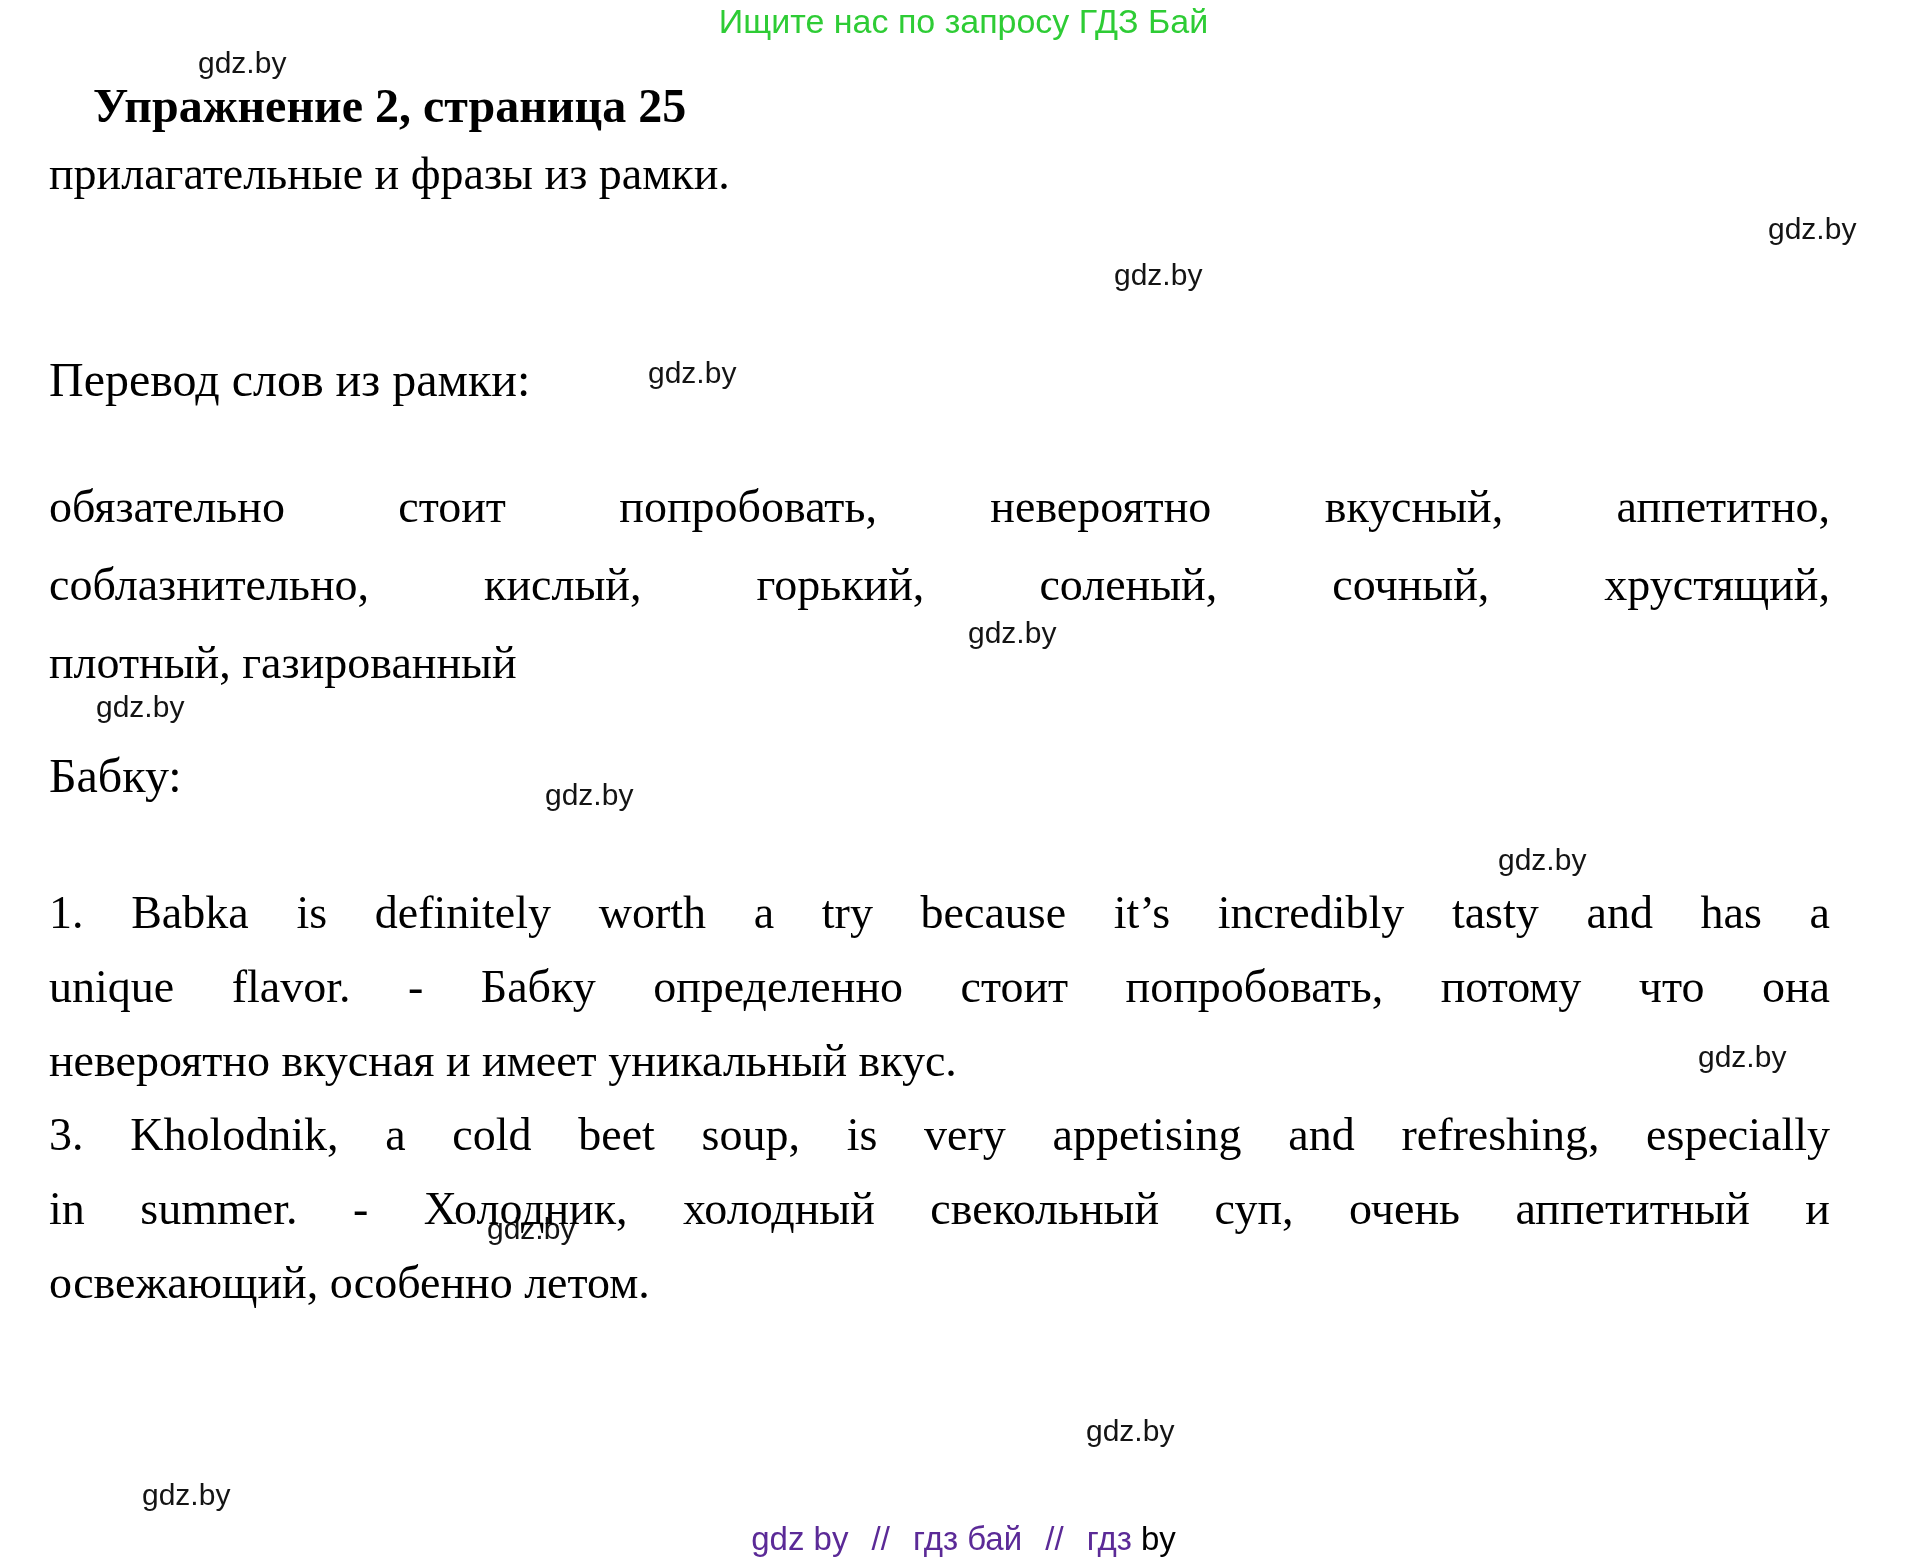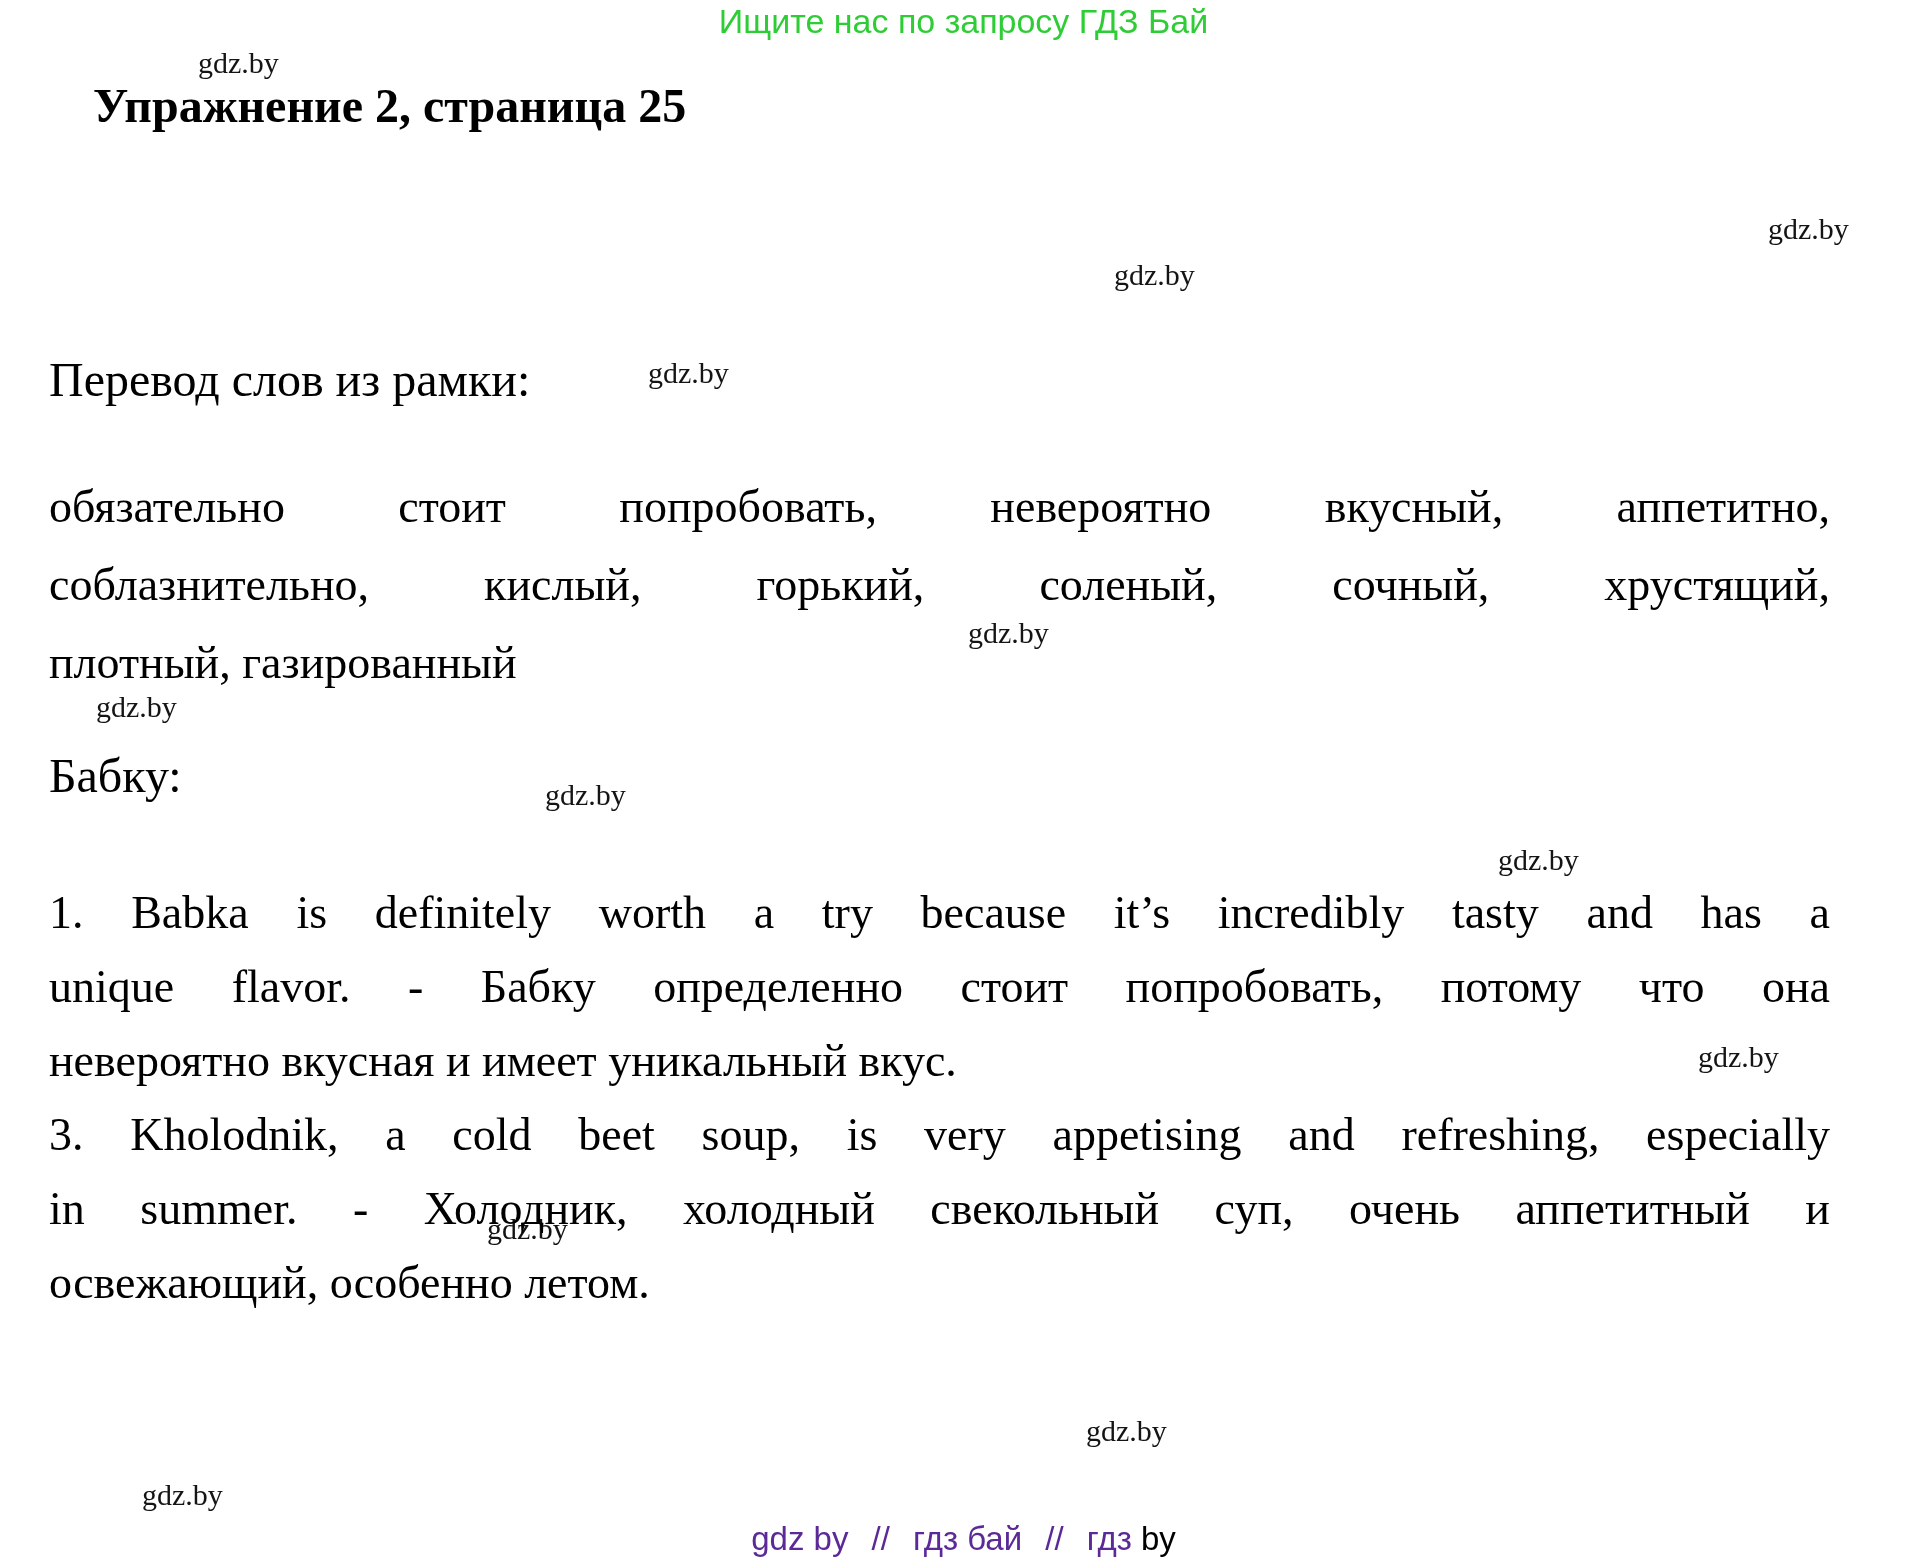--- a/index.html
+++ b/index.html
@@ -20,21 +20,21 @@
     text-align: center;
     font-family: "Liberation Sans", sans-serif;
     font-size: 34px;
     font-weight: 500;
     color: #2ecc35;
   }
 
   
   .wm {
     position: absolute;
-    font-family: Liberation Serif, serif;
+    font-family: Liberation Sans, sans-serif;
     font-size: 30px;
     color: #141414;
     white-space: nowrap;
   }
 
   
   .doc-block {
     position: absolute;
     left: 49px;
     width: 1781px;
@@ -92,20 +92,21 @@
   <span class="wm" style="left:545px; top:778px;">gdz.by</span>
   <span class="wm" style="left:1498px; top:843px;">gdz.by</span>
   <span class="wm" style="left:1698px; top:1040px;">gdz.by</span>
   <span class="wm" style="left:487px; top:1212px;">gdz.by</span>
   <span class="wm" style="left:1086px; top:1414px;">gdz.by</span>
   <span class="wm" style="left:142px; top:1478px;">gdz.by</span>
 
   <div class="doc-block heading" style="top:78px;margin-left:44px;">Упражнение 2, страница 25</div>
 
   <div class="doc-block" style="top:136px;">
+    <div class="doc-line">прилагательные и фразы из рамки.</div>
   </div>
 
   <div class="doc-block label-line" style="top:352px;">Перевод слов из рамки:</div>
 
   <div class="doc-block" style="top:468px;" id="box-words">
     <div class="doc-line jline">обязательно стоит попробовать, невероятно вкусный, аппетитно,</div>
     <div class="doc-line jline">соблазнительно, кислый, горький, соленый, сочный, хрустящий,</div>
     <div class="doc-line">плотный, газированный</div>
   </div>
 

